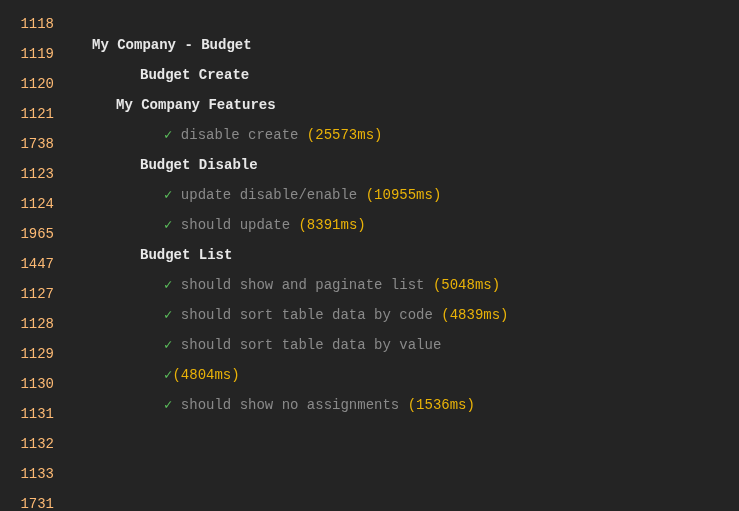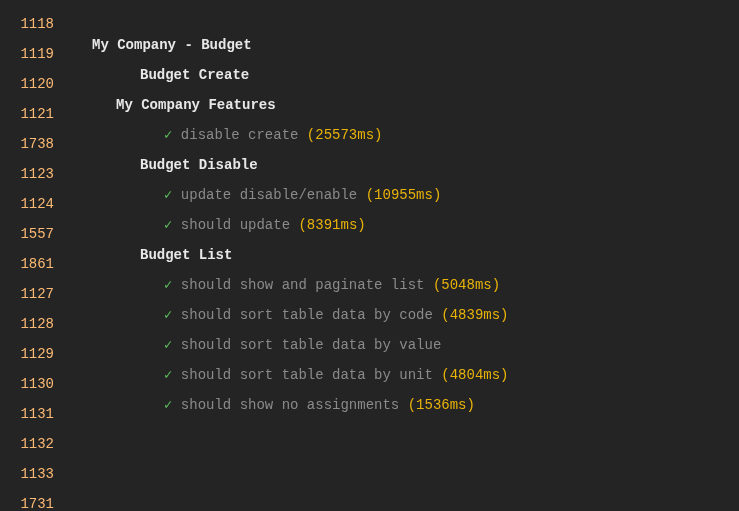--- a/index.html
+++ b/index.html
@@ -43,22 +43,22 @@
 
 <div class="editor">
   <div class="gutter" id="gutter">
       <div class="ln">1118</div>
       <div class="ln">1119</div>
       <div class="ln">1120</div>
       <div class="ln">1121</div>
       <div class="ln">1738</div>
       <div class="ln">1123</div>
       <div class="ln">1124</div>
-      <div class="ln">1557</div>
-      <div class="ln">1861</div>
+      <div class="ln">1965</div>
+      <div class="ln">1447</div>
       <div class="ln">1127</div>
       <div class="ln">1128</div>
       <div class="ln">1129</div>
       <div class="ln">1130</div>
       <div class="ln">1131</div>
       <div class="ln">1132</div>
       <div class="ln">1133</div>
       <div class="ln">1731</div>
     </div>
   <div class="content" id="content">
@@ -67,17 +67,17 @@
       <div class="row ind3"><span class="white">Budget Create</span></div>
       <div class="row ind2"><span class="white">My Company Features</span></div>
       <div class="row ind4"><span class="check">✓</span><span class="desc"> disable create </span><span class="duration">(25573ms)</span></div>
       <div class="row ind3"><span class="white">Budget Disable</span></div>
       <div class="row ind4"><span class="check">✓</span><span class="desc"> update disable/enable </span><span class="duration">(10955ms)</span></div>
       <div class="row ind4"><span class="check">✓</span><span class="desc"> should update </span><span class="duration">(8391ms)</span></div>
       <div class="row ind3"><span class="white">Budget List</span></div>
       <div class="row ind4"><span class="check">✓</span><span class="desc"> should show and paginate list </span><span class="duration">(5048ms)</span></div>
       <div class="row ind4"><span class="check">✓</span><span class="desc"> should sort table data by code </span><span class="duration">(4839ms)</span></div>
       <div class="row ind4"><span class="check">✓</span><span class="desc"> should sort table data by value </span></div>
-      <div class="row ind4"><span class="check">✓</span><span class="desc"> should sort table data by unit </span><span class="duration">(4804ms)</span></div>
+      <div class="row ind4"><span class="check">✓</span><span class="duration">(4804ms)</span></div>
       <div class="row ind4"><span class="check">✓</span><span class="desc"> should show no assignments </span><span class="duration">(1536ms)</span></div>
       <div class="row ind0"></div>
     </div>
 </div>
 
 </body></html>

